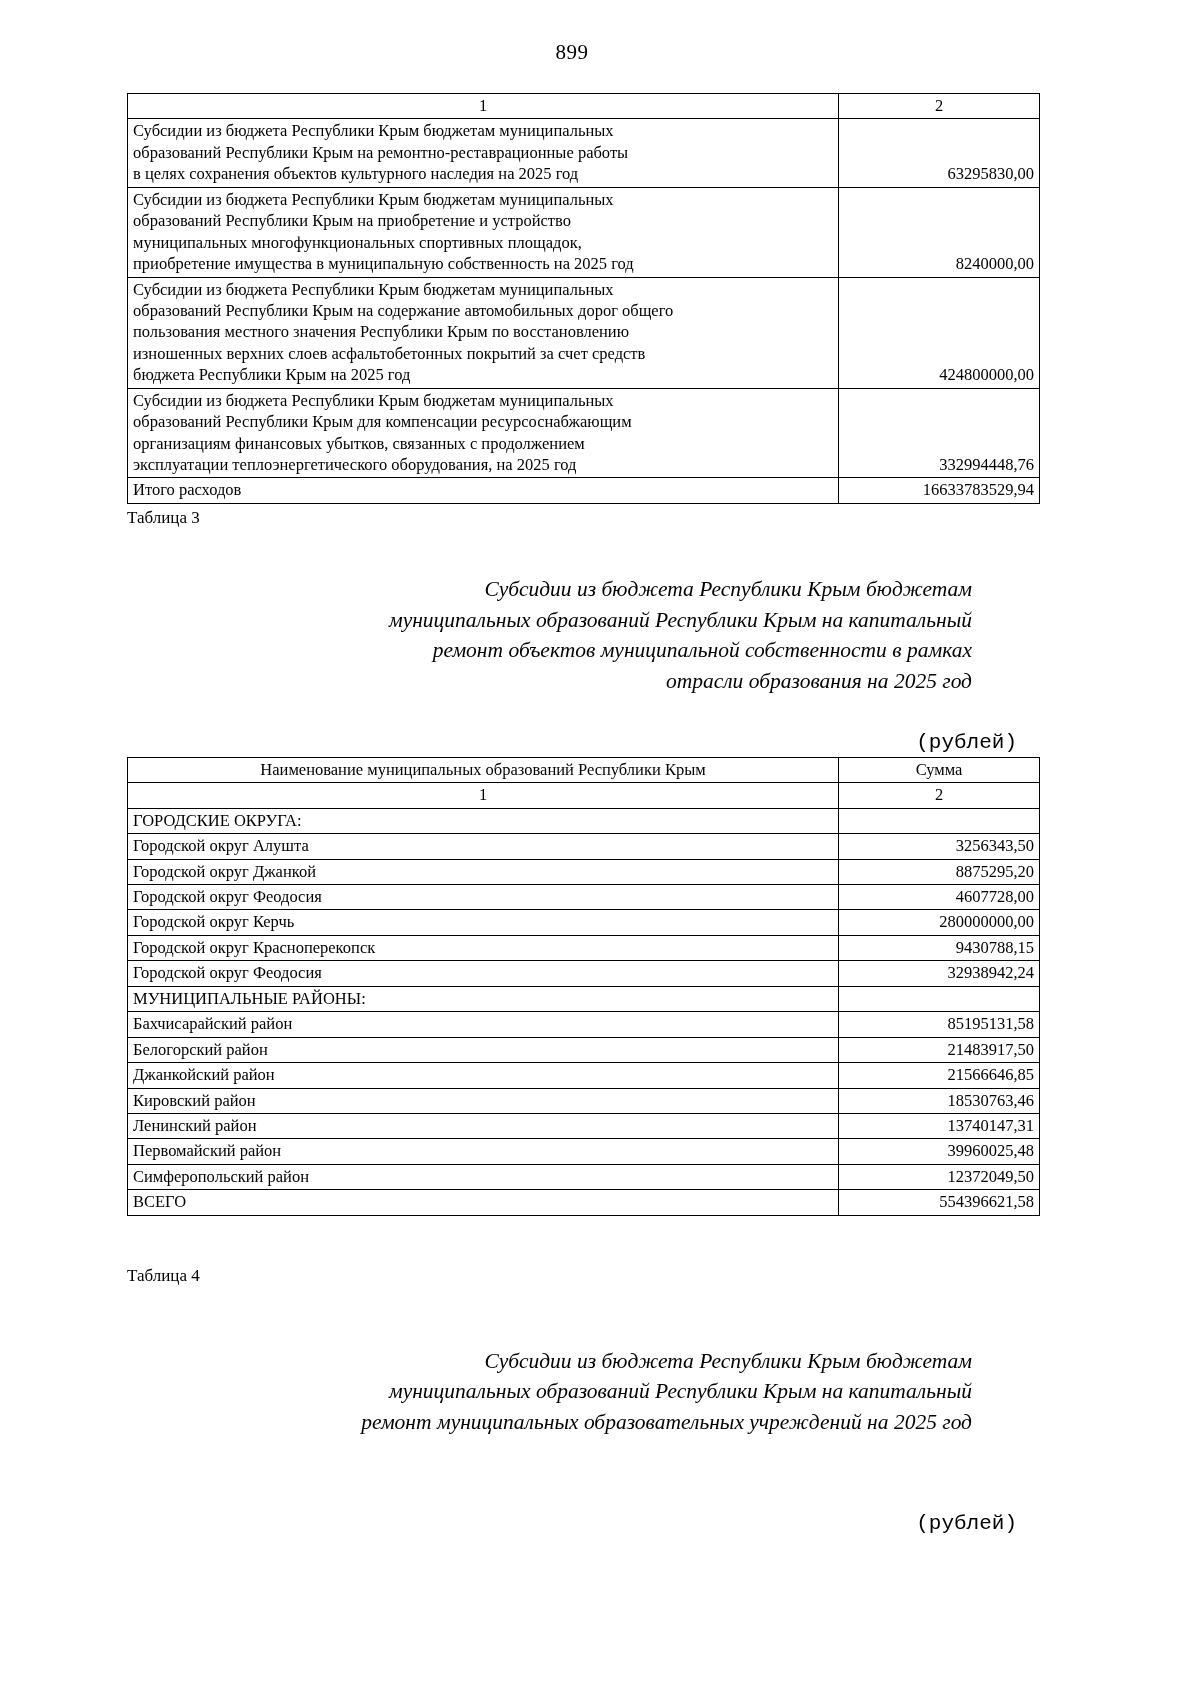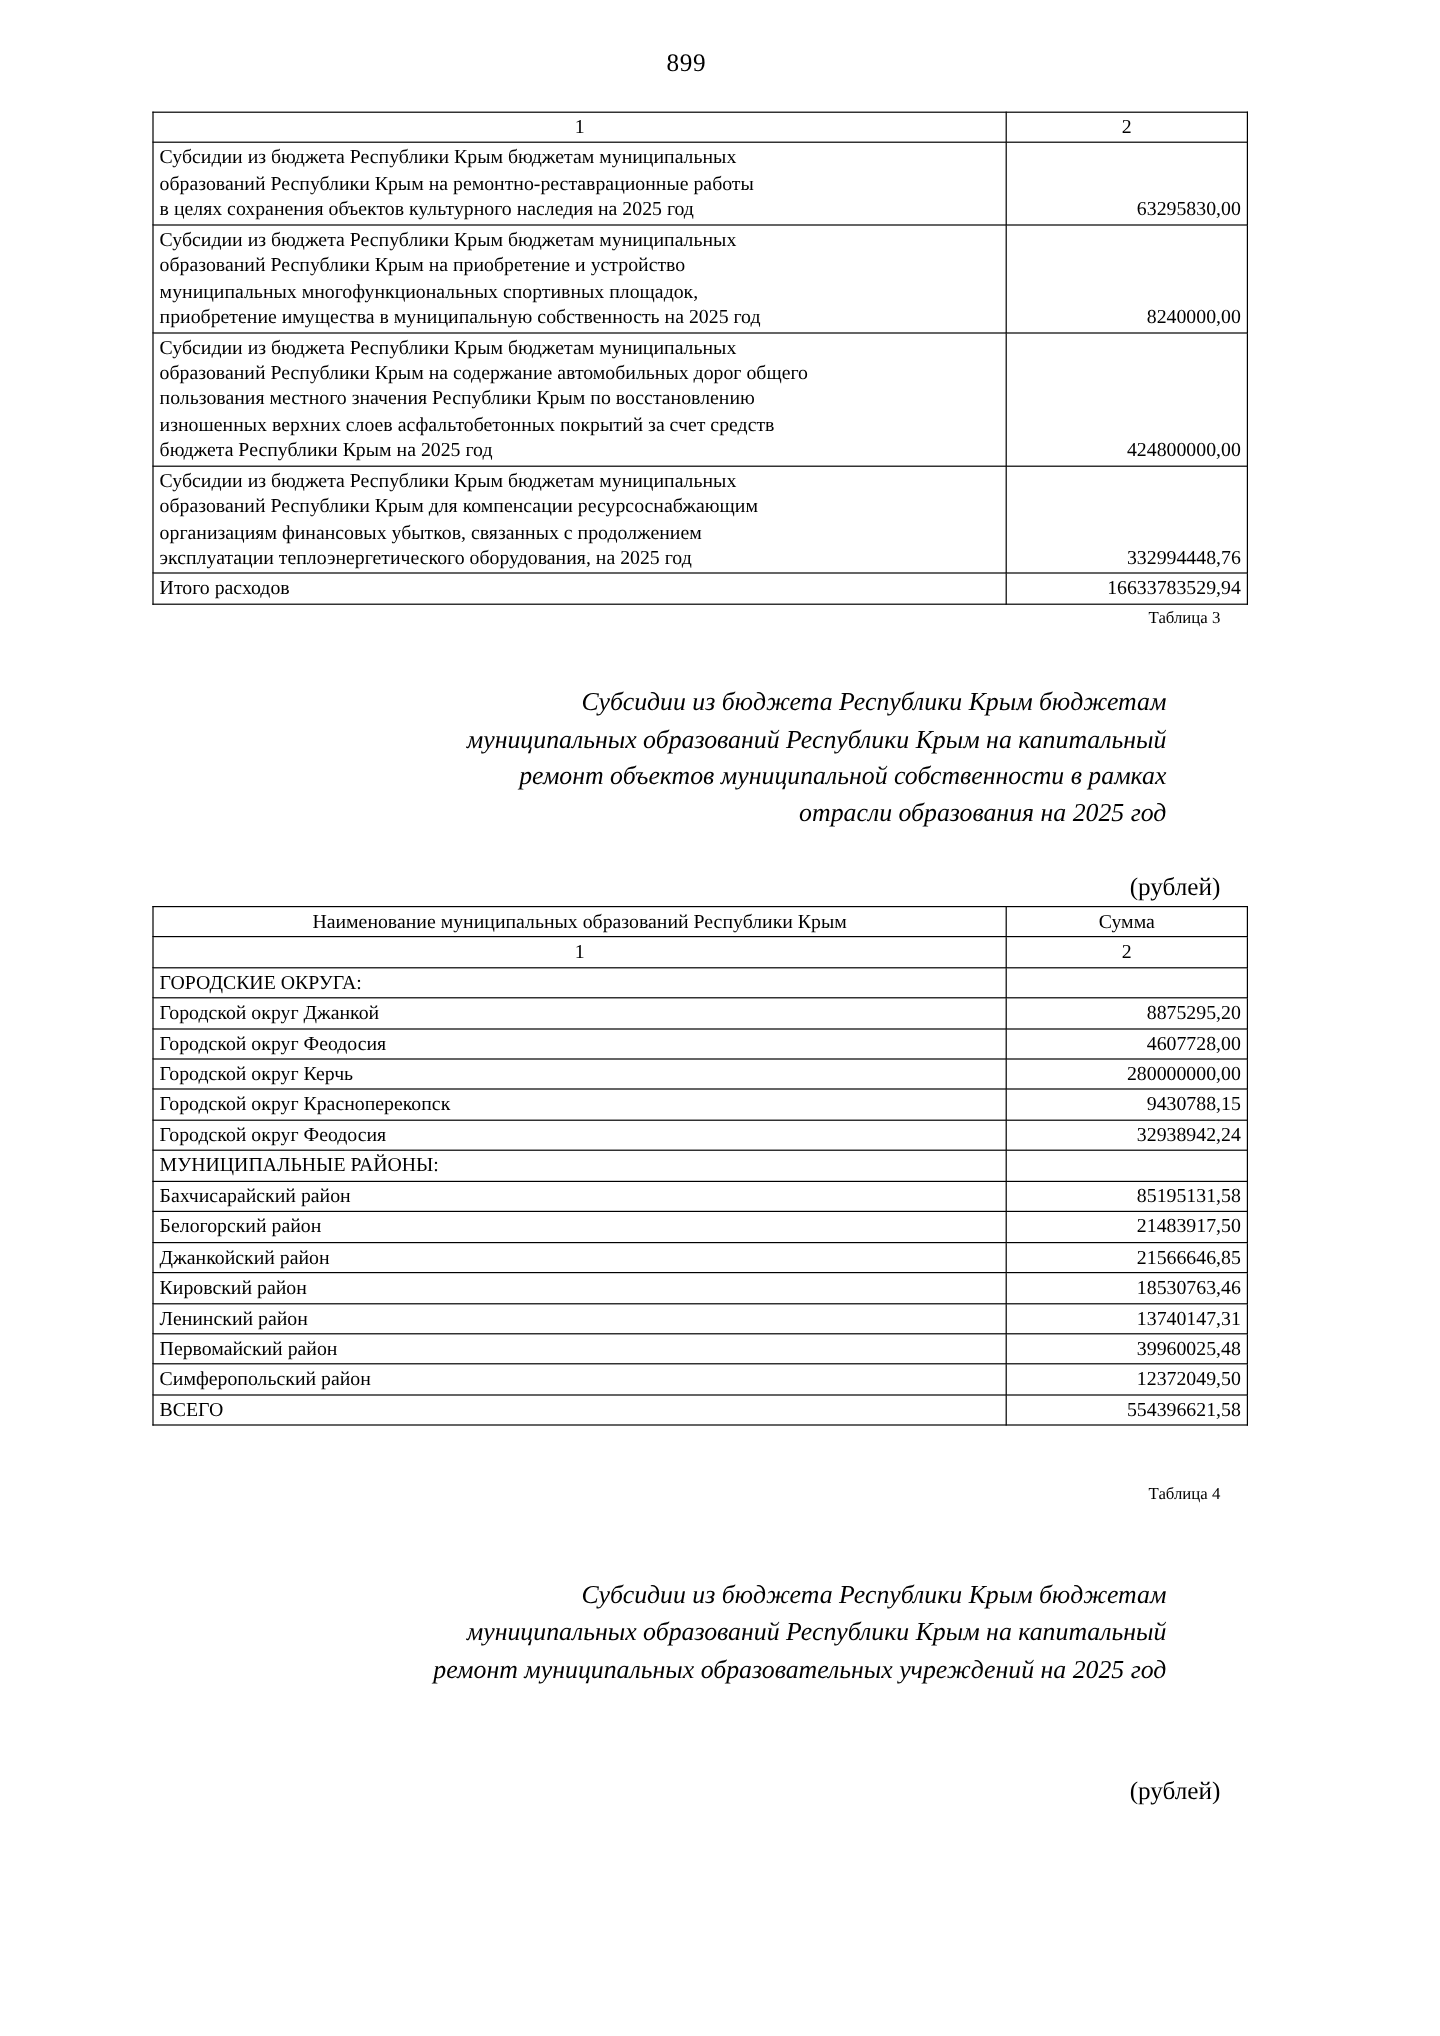--- a/index.html
+++ b/index.html
@@ -73,29 +73,30 @@
 
   .sum-bottom {
     vertical-align: bottom;
     text-align: right;
   }
 
   
   .table-label {
     width: 890px;
     margin: 4px auto 0 auto;
-    text-align: right;
-    font-size: 14px;
+    text-align: left;
+    font-size: 17px;
   }
   .rub-label {
     width: 890px;
     margin: 0 auto;
     text-align: right;
     font-size: 21px;
     padding-bottom: 3px;
+    font-family: Liberation Mono, monospace;
   }
 
   
   .heading {
     text-align: right;
     font-size: 21.5px;
     line-height: 1.43;
     margin: 0 auto;
     width: 800px;
     font-style: italic;
@@ -198,20 +199,24 @@
         <tr class="numhdr">
           <td class="col-name">1</td>
           <td class="col-sum">2</td>
         </tr>
 
         <tr>
           <td class="col-name">ГОРОДСКИЕ ОКРУГА:</td>
           <td class="col-sum"></td>
         </tr>
         <tr>
+          <td class="col-name">Городской округ Алушта</td>
+          <td class="col-sum">3256343,50</td>
+        </tr>
+        <tr>
           <td class="col-name">Городской округ Джанкой</td>
           <td class="col-sum">8875295,20</td>
         </tr>
         <tr>
           <td class="col-name">Городской округ Феодосия</td>
           <td class="col-sum">4607728,00</td>
         </tr>
         <tr>
           <td class="col-name">Городской округ Керчь</td>
           <td class="col-sum">280000000,00</td>

